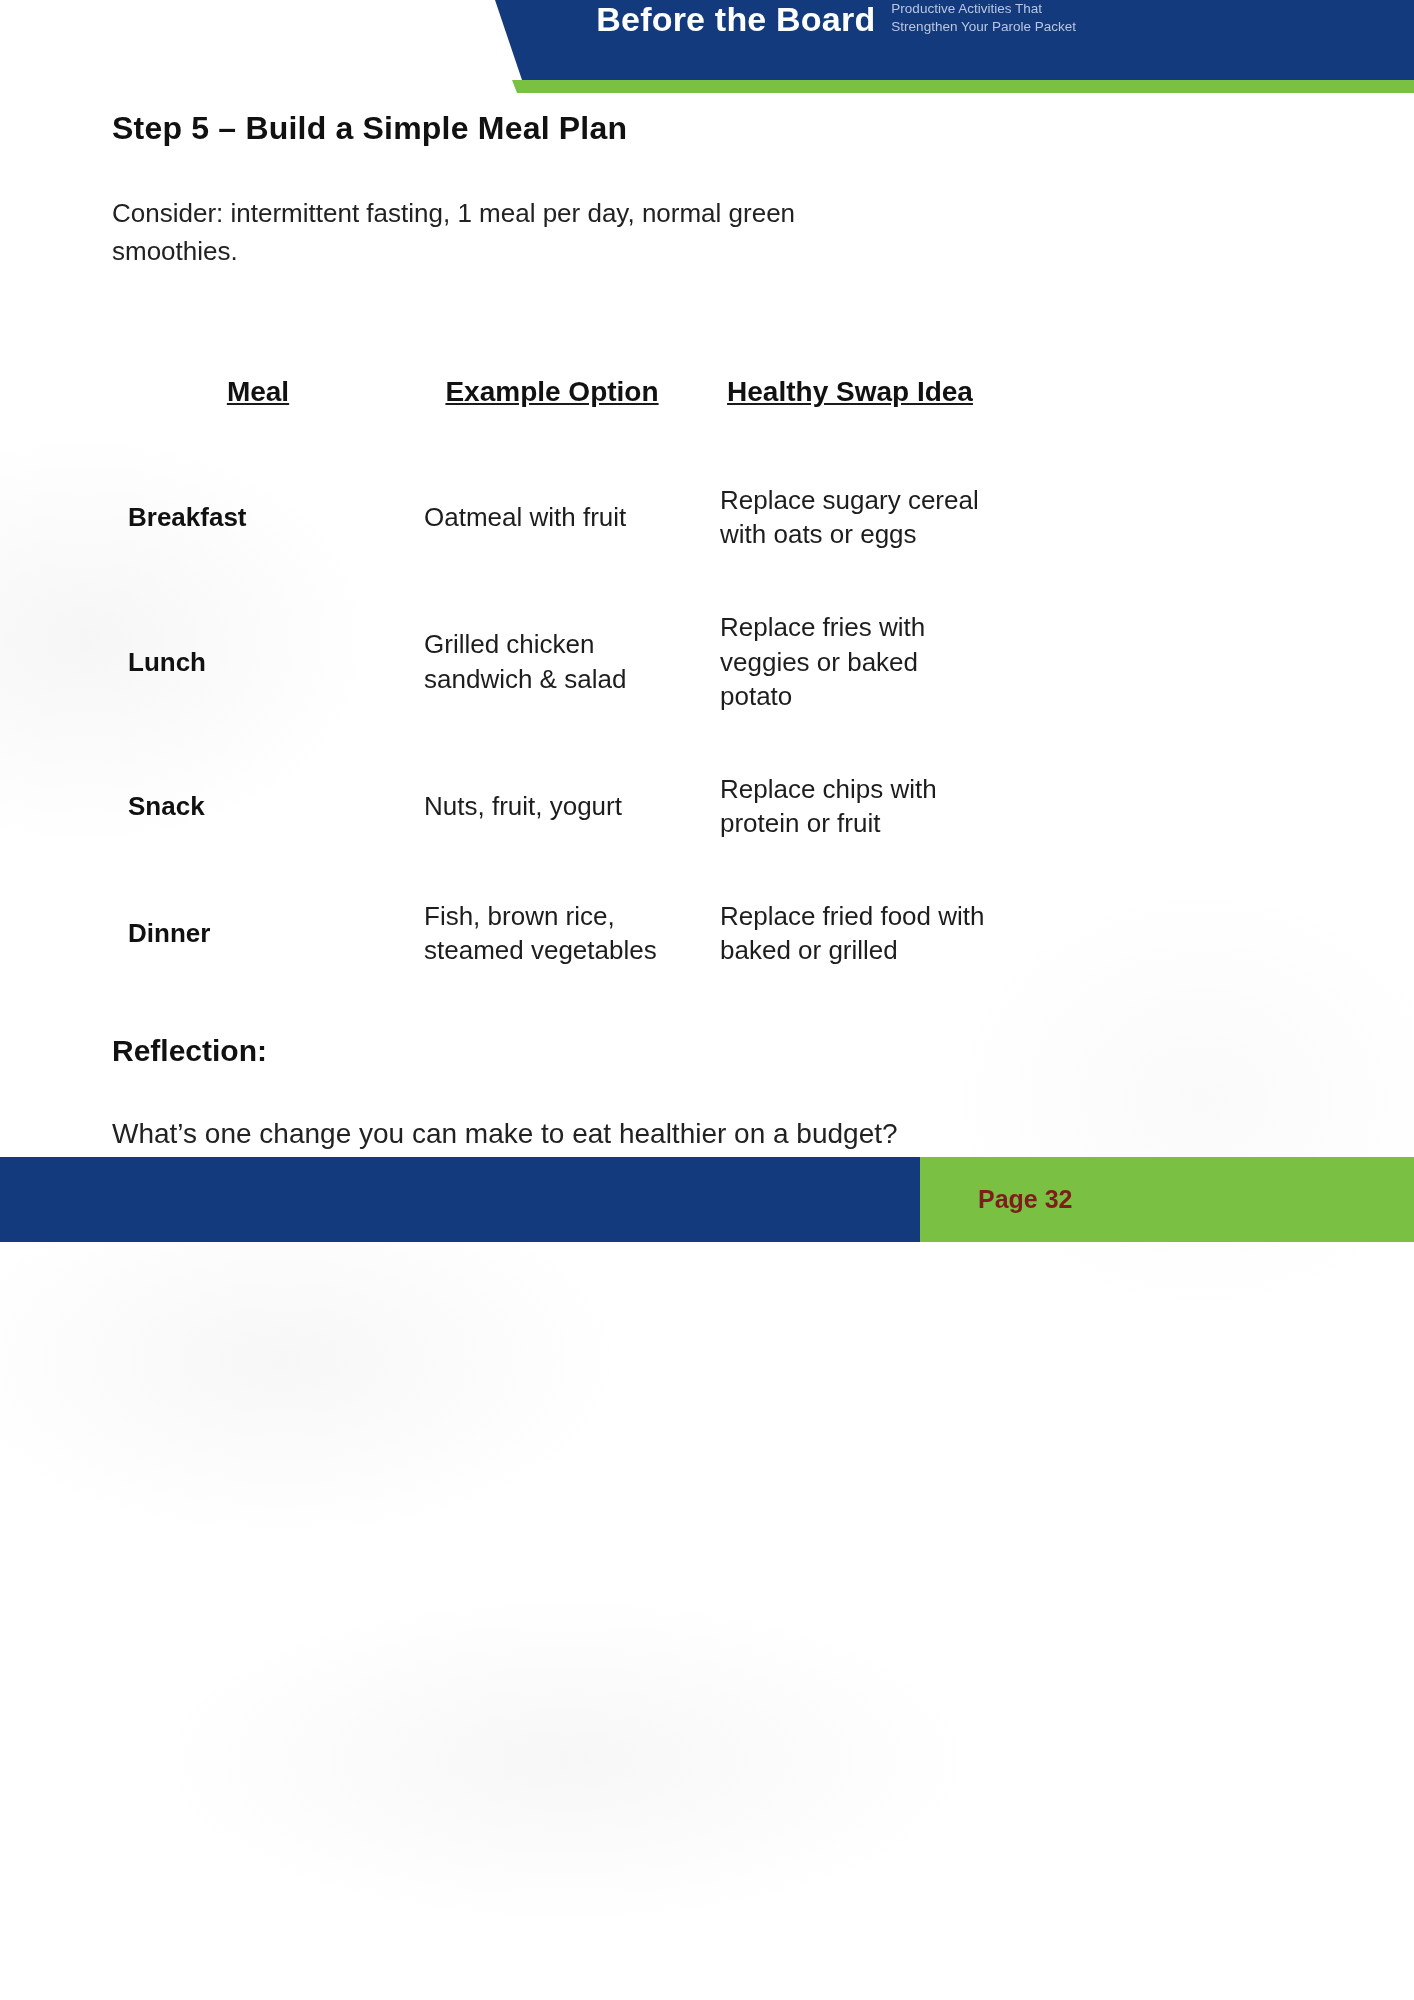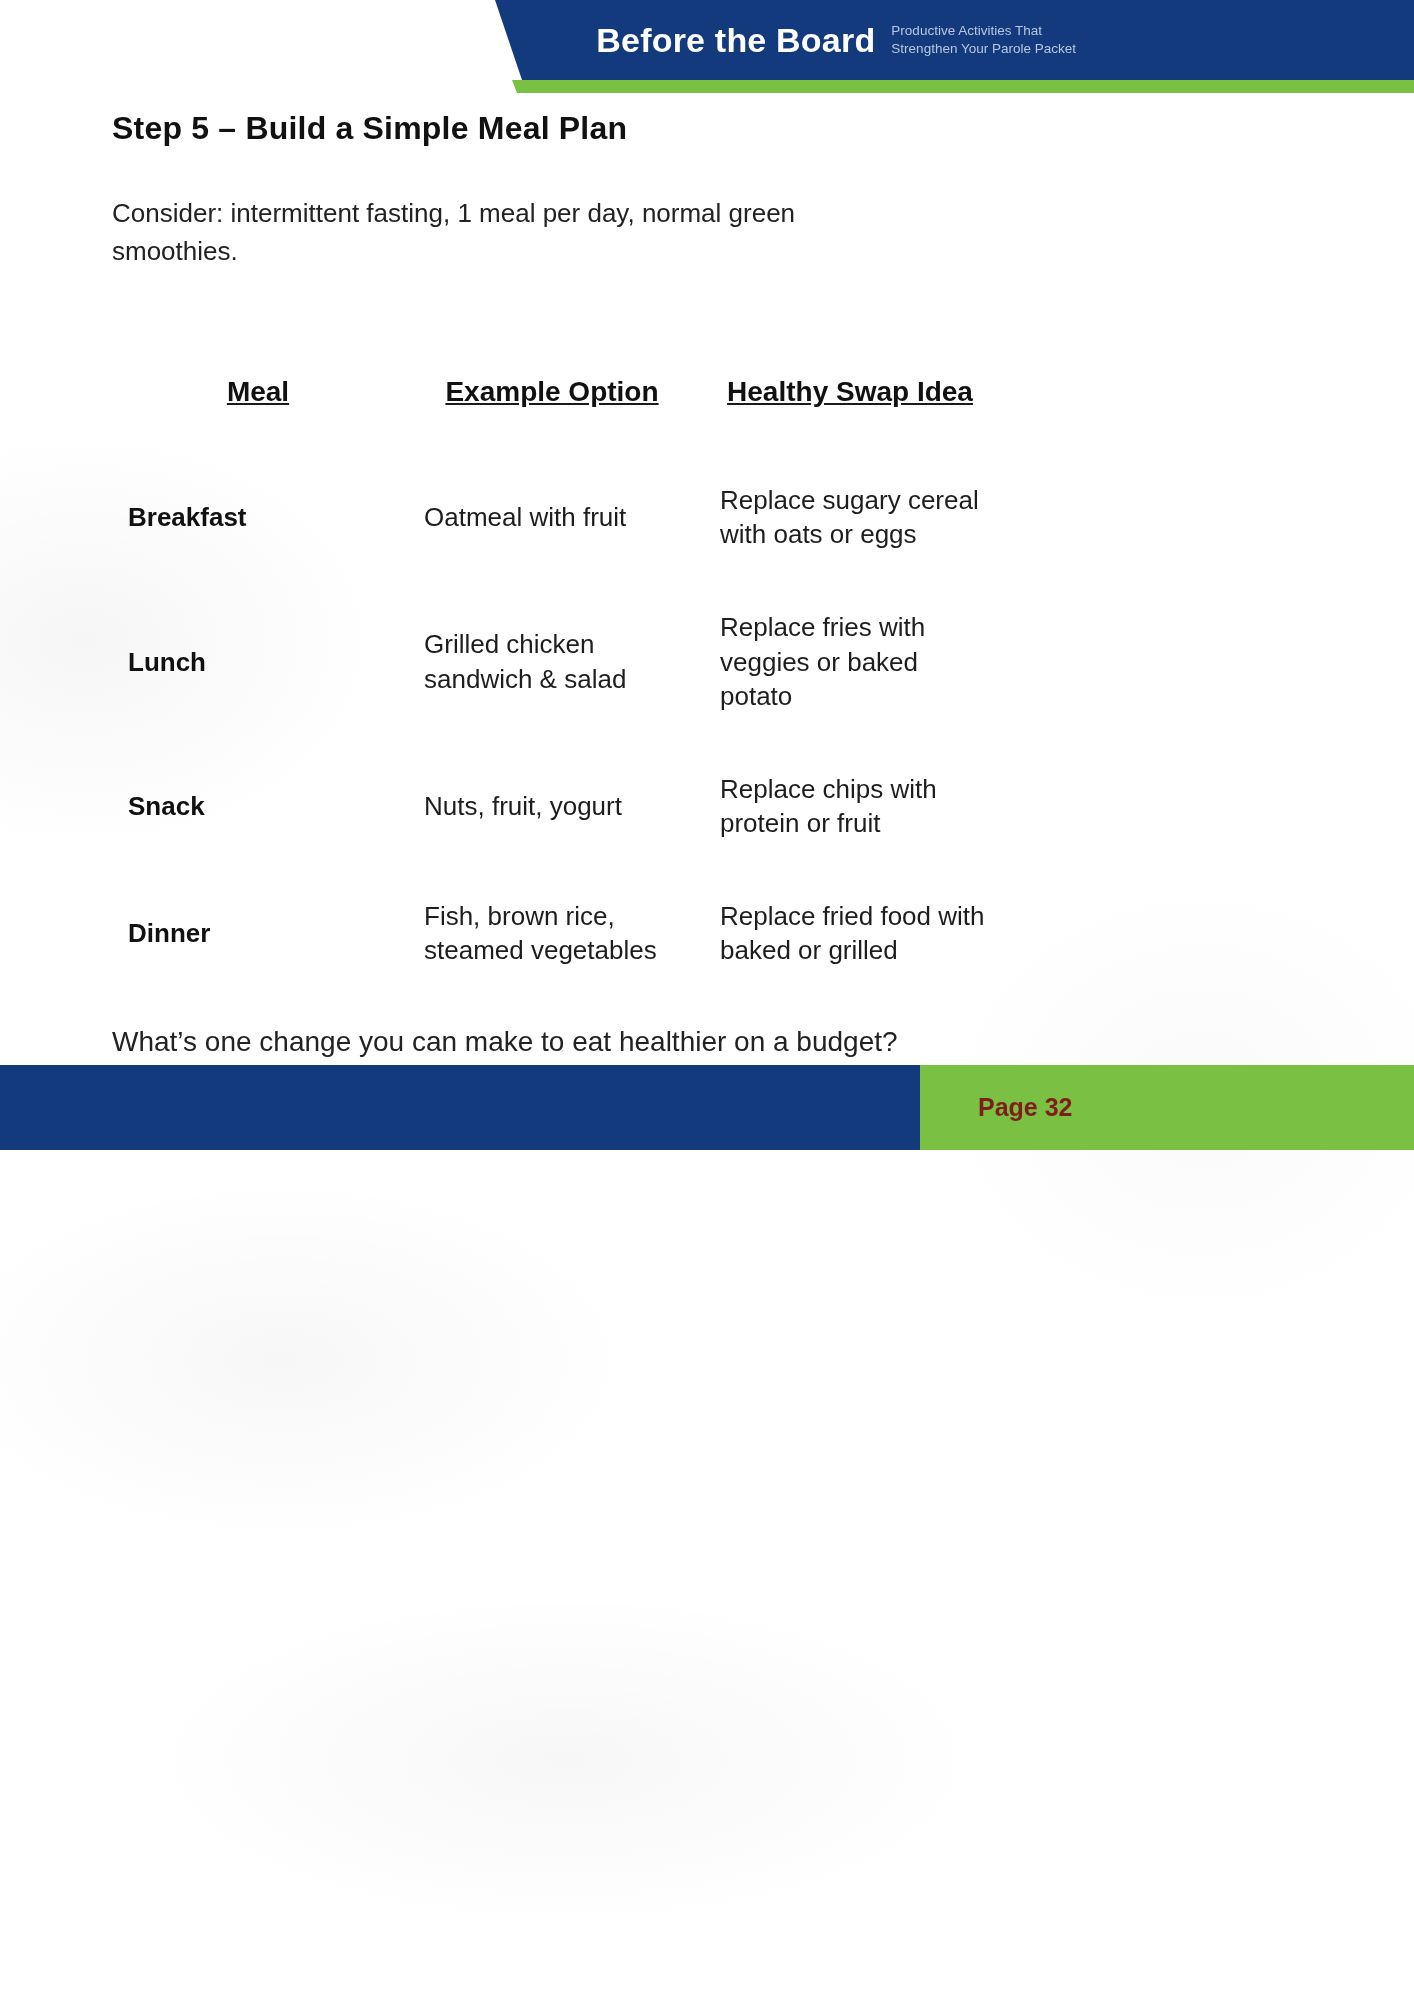--- a/index.html
+++ b/index.html
@@ -20,21 +20,20 @@
   }
 
   
   .banner-blue {
     position: absolute;
     top: 0; left: 495px;
     width: 919px; height: 80px;
     background: #123a7c;
     clip-path: polygon(0 0, 100% 0, 100% 100%, 27px 100%);
     display: flex;
-    align-items: center;
     justify-content: flex-end;
     padding-right: 338px;
     gap: 16px;
   }
   .banner-title {
     color: #ffffff;
     font-size: 34px;
     font-weight: 800;
     letter-spacing: 0.2px;
     white-space: nowrap;
@@ -180,20 +179,21 @@
       <div class="td swap">Replace chips with protein or fruit</div>
     </div>
 
     <div class="trow data">
       <div class="td meal">Dinner</div>
       <div class="td example">Fish, brown rice, steamed vegetables</div>
       <div class="td swap">Replace fried food with baked or grilled</div>
     </div>
   </div>
 
+  <h2 class="reflection-heading">Reflection:</h2>
   <p class="reflection-question">What’s one change you can make to eat healthier on a budget?</p>
   <div class="answer-line">____________________________________________</div>
   <div class="answer-line">____________________________________________</div>
 
   <div class="footer-bar">
     <div class="footer-green">
       <span class="page-label">Page 32</span>
     </div>
   </div>
 

